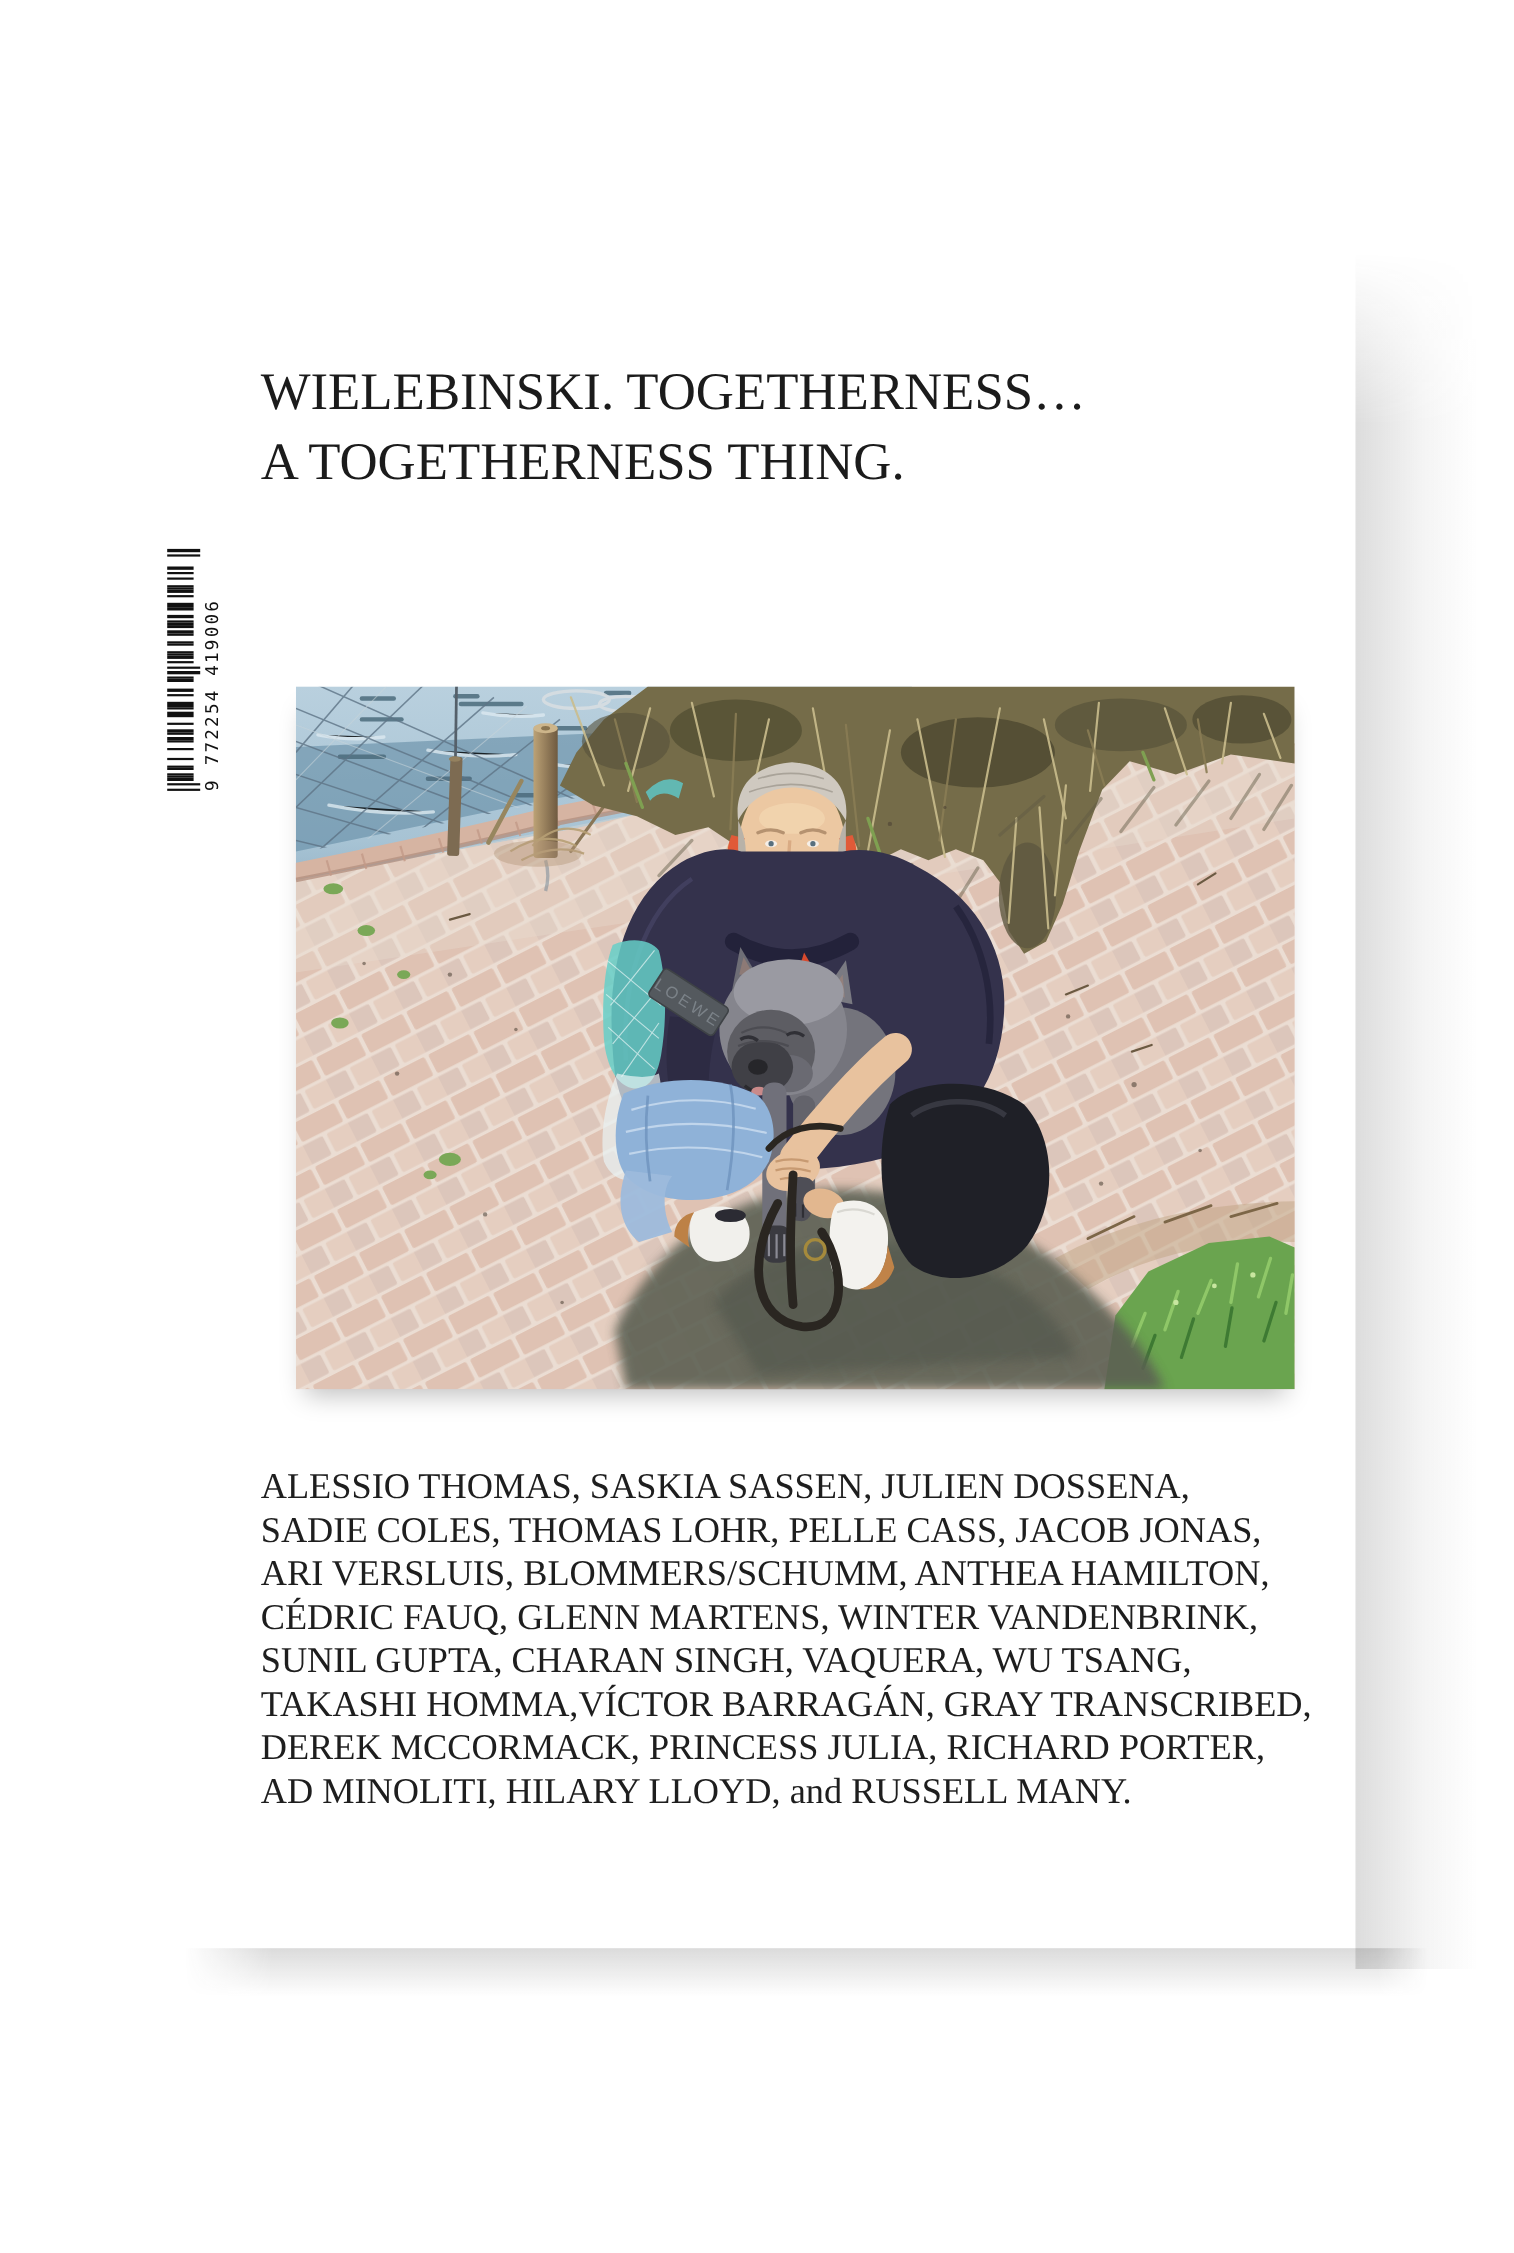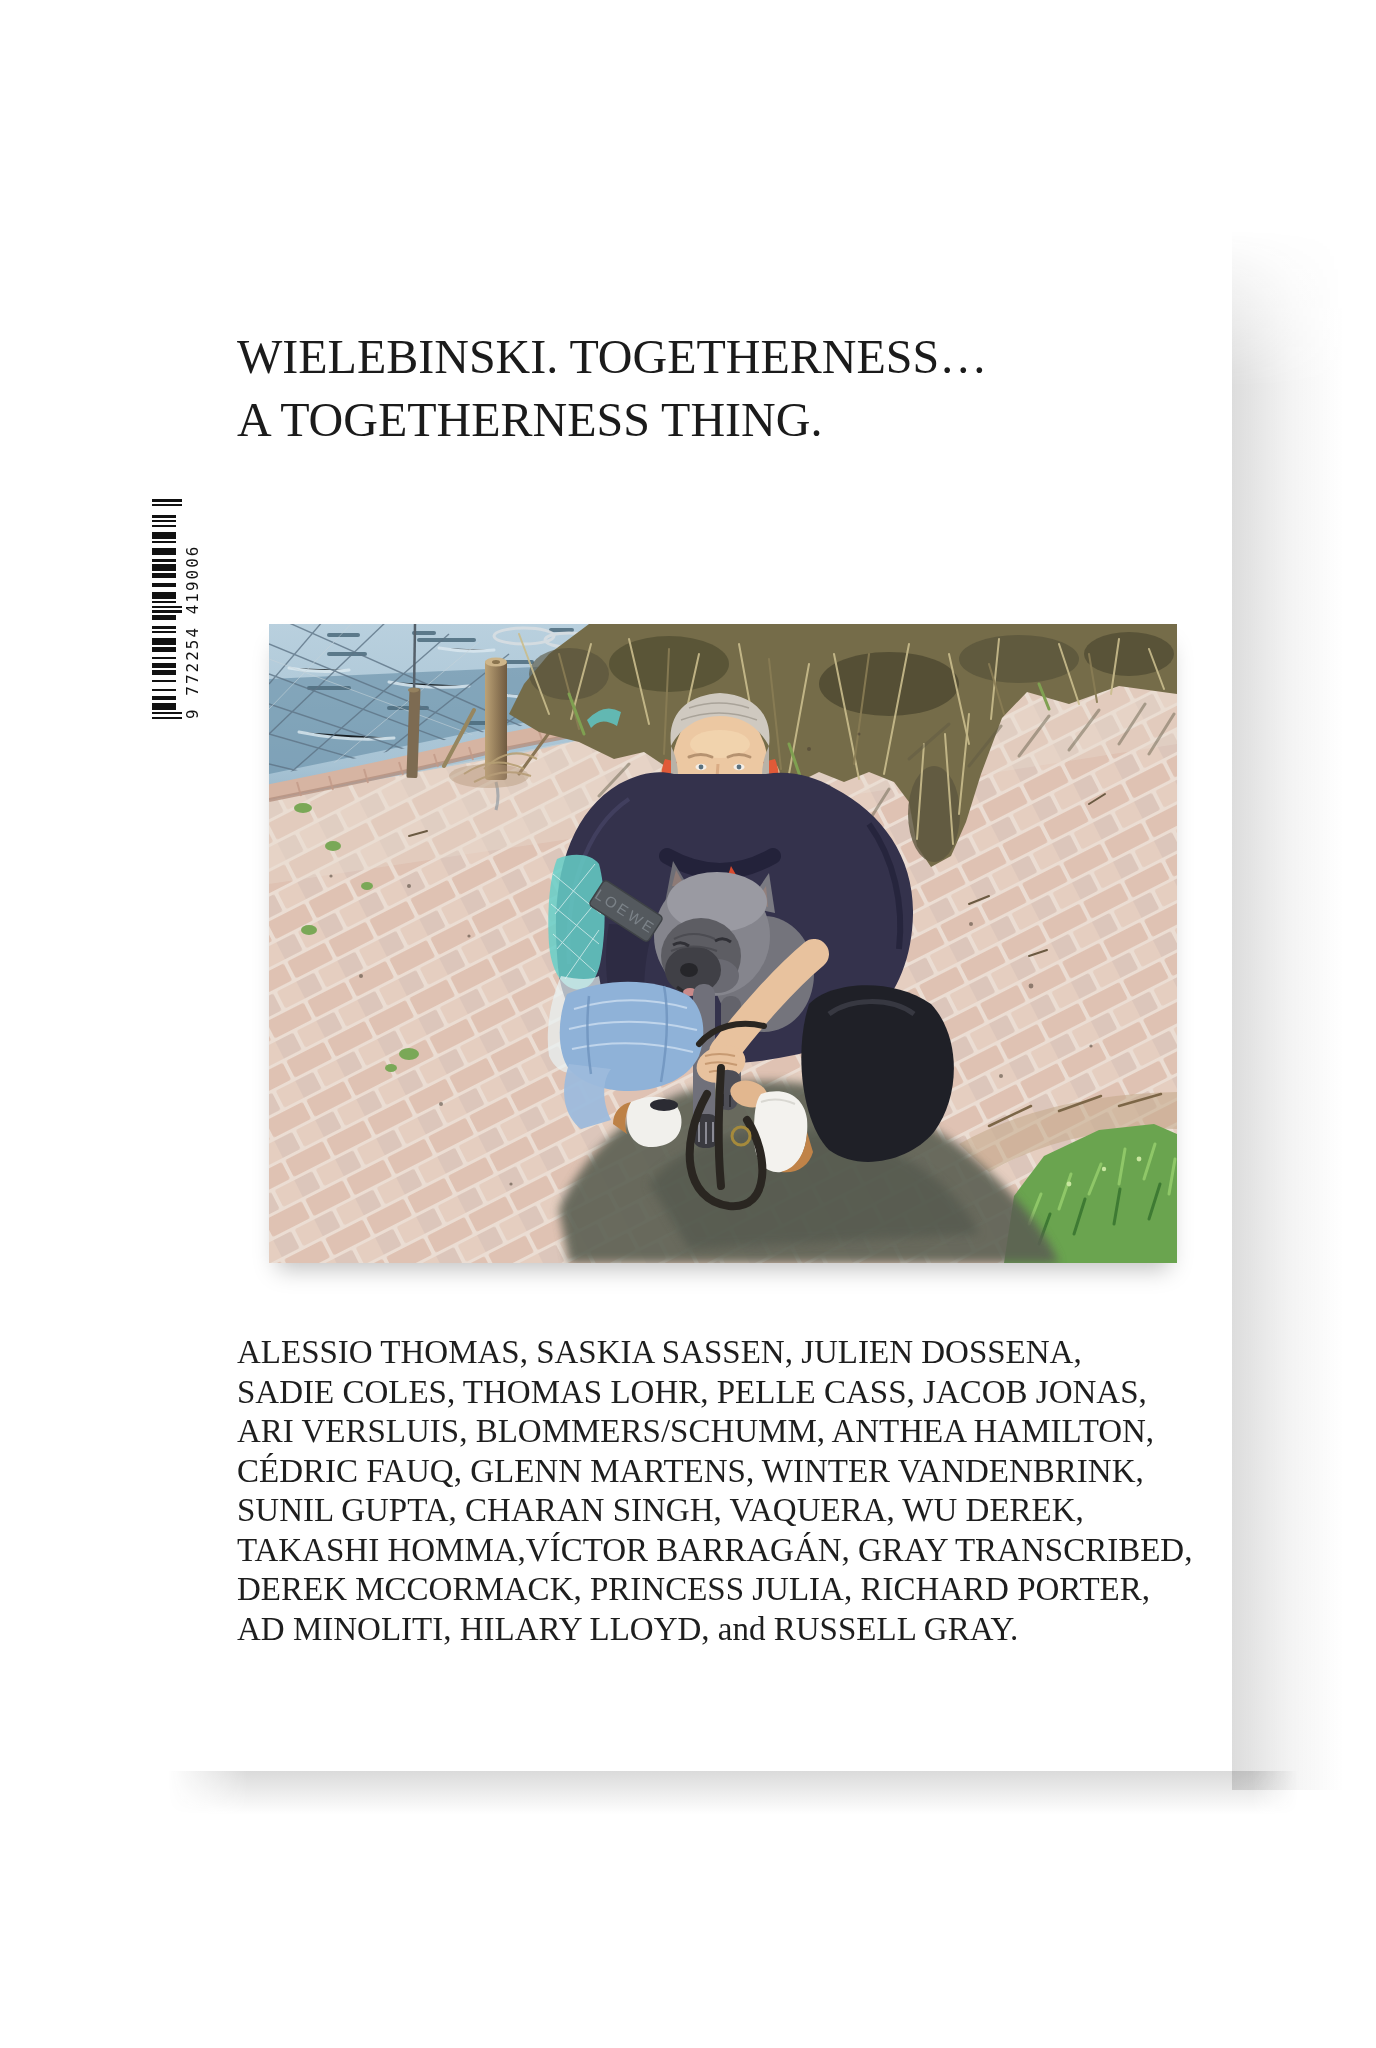--- a/index.html
+++ b/index.html
@@ -530,19 +530,19 @@
           </g>
         </g>
       </svg>
     </div>
 
     <div class="contributors">
         <div>ALESSIO THOMAS, SASKIA SASSEN, JULIEN DOSSENA,</div>
         <div>SADIE COLES, THOMAS LOHR, PELLE CASS, JACOB JONAS,</div>
         <div>ARI VERSLUIS, BLOMMERS/SCHUMM, ANTHEA HAMILTON,</div>
         <div>CÉDRIC FAUQ, GLENN MARTENS, WINTER VANDENBRINK,</div>
-        <div>SUNIL GUPTA, CHARAN SINGH, VAQUERA, WU DEREK,</div>
+        <div>SUNIL GUPTA, CHARAN SINGH, VAQUERA, WU TSANG,</div>
         <div>TAKASHI HOMMA,VÍCTOR BARRAGÁN, GRAY TRANSCRIBED,</div>
         <div>DEREK MCCORMACK, PRINCESS JULIA, RICHARD PORTER,</div>
-        <div>AD MINOLITI, HILARY LLOYD, and RUSSELL GRAY.</div>
+        <div>AD MINOLITI, HILARY LLOYD, and RUSSELL MANY.</div>
       </div>
   </div>
 </div>
 
 </body></html>

